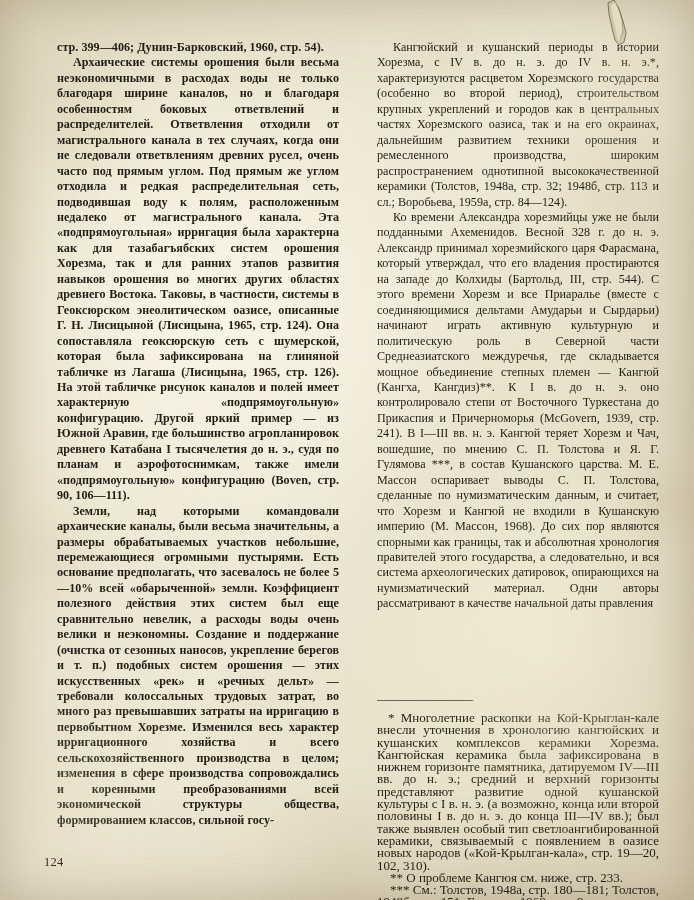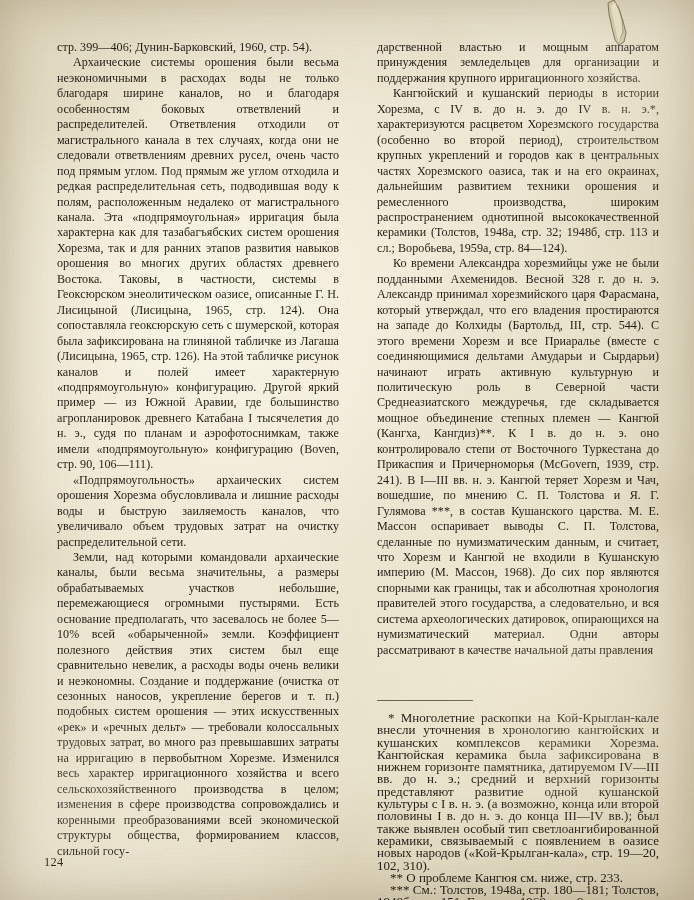--- a/index.html
+++ b/index.html
@@ -73,21 +73,21 @@
   .col {
     position: absolute;
     top: 40px;
     width: 282px;
     font-size: 12.1px;
     line-height: 15.45px;
     text-align: justify;
     text-justify: inter-word;
     letter-spacing: .04px;
   }
-  .col.left  { left: 57px; }
+  .col.left  { left: 57px; font-weight: bold; }
   .col.right { left: 377px; }
   p {
     margin: 0;
     text-indent: 16px;
     text-align: justify;
     hyphens: manual;
   }
   p.noindent { text-indent: 0; }
   .footnotes {
     position: absolute;
@@ -145,26 +145,24 @@
     <path d="M26 0 L31 9 L35 21 L38 33 L36 42 L31 45 L27 40 L24 28 L21 14 L20 3 Z" fill="#cfc5a8" stroke="#7e7154" stroke-width="1"></path>
     <path d="M27 2 L32 14 L35 27 L34 38 L30 41 L28 31 L25 18 L23 6 Z" fill="#e6e0c9" opacity="0.85"></path>
     <path d="M30 6 L34 20 L35 32 L32 39" fill="none" stroke="#8c7f60" stroke-width="0.9" opacity="0.8"></path>
   </svg>
 
   <div id="content">
 
     <div class="col left">
       <p class="noindent">стр. 399—406; Дунин-Барковский, 1960, стр. 54).</p>
       <p>Архаические системы орошения были весьма неэкономичными в расходах воды не только благодаря ширине каналов, но и благодаря особенностям боковых ответвлений и распределителей. Ответвления отходили от магистрального канала в тех случаях, когда они не следовали ответвлениям древних русел, очень часто под прямым углом. Под прямым же углом отходила и редкая распределительная сеть, подводившая воду к полям, расположенным недалеко от магистрального канала. Эта «подпрямоугольная» ирригация была характерна как для тазабагъябских систем орошения Хорезма, так и для ранних этапов развития навыков орошения во многих других областях древнего Востока. Таковы, в частности, системы в Геоксюрском энеолитическом оазисе, описанные Г. Н. Лисицыной (Лисицына, 1965, стр. 124). Она сопоставляла геоксюрскую сеть с шумерской, которая была зафиксирована на глиняной табличке из Лагаша (Лисицына, 1965, стр. 126). На этой табличке рисунок каналов и полей имеет характерную «подпрямоугольную» конфигурацию. Другой яркий пример — из Южной Аравии, где большинство агропланировок древнего Катабана I тысячелетия до н. э., судя по планам и аэрофотоснимкам, также имели «подпрямоугольную» конфигурацию (Boven, стр. 90, 106—111).</p>
-      <p>«Подпрямоугольность» архаических систем орошения Хорезма обусловливала и лишние расходы воды и быструю заиляемость каналов, что увеличивало объем трудовых затрат на очистку распределительной сети.</p>
       <p>Земли, над которыми командовали архаические каналы, были весьма значительны, а размеры обрабатываемых участков небольшие, перемежающиеся огромными пустырями. Есть основание предполагать, что засевалось не более 5—10% всей «обарыченной» земли. Коэффициент полезного действия этих систем был еще сравнительно невелик, а расходы воды очень велики и неэкономны. Создание и поддержание (очистка от сезонных наносов, укрепление берегов и т. п.) подобных систем орошения — этих искусственных «рек» и «речных дельт» — требовали колоссальных трудовых затрат, во много раз превышавших затраты на ирригацию в первобытном Хорезме. Изменился весь характер ирригационного хозяйства и всего сельскохозяйственного производства в целом; изменения в сфере производства сопровождались и коренными преобразованиями всей экономической структуры общества, формированием классов, сильной госу-</p>
     </div>
 
     <div class="col right">
-      <p class="noindent">дарственной властью и мощным аппаратом принуждения земледельцев для организации и поддержания крупного ирригационного хозяйства.</p>
       <p>Кангюйский и кушанский периоды в истории Хорезма, с IV в. до н. э. до IV в. н. э.*, характеризуются расцветом Хорезмского государства (особенно во второй период), строительством крупных укреплений и городов как в центральных частях Хорезмского оазиса, так и на его окраинах, дальнейшим развитием техники орошения и ремесленного производства, широким распространением однотипной высококачественной керамики (Толстов, 1948а, стр. 32; 1948б, стр. 113 и сл.; Воробьева, 1959а, стр. 84—124).</p>
       <p>Ко времени Александра хорезмийцы уже не были подданными Ахеменидов. Весной 328 г. до н. э. Александр принимал хорезмийского царя Фарасмана, который утверждал, что его владения простираются на западе до Колхиды (Бартольд, III, стр. 544). С этого времени Хорезм и все Приаралье (вместе с соединяющимися дельтами Амударьи и Сырдарьи) начинают играть активную культурную и политическую роль в Северной части Среднеазиатского междуречья, где складывается мощное объединение степных племен — Кангюй (Кангха, Кангдиз)**. К I в. до н. э. оно контролировало степи от Восточного Туркестана до Прикаспия и Причерноморья (McGovern, 1939, стр. 241). В I—III вв. н. э. Кангюй теряет Хорезм и Чач, вошедшие, по мнению С. П. Толстова и Я. Г. Гулямова ***, в состав Кушанского царства. М. Е. Массон оспаривает выводы С. П. Толстова, сделанные по нумизматическим данным, и считает, что Хорезм и Кангюй не входили в Кушанскую империю (М. Массон, 1968). До сих пор являются спорными как границы, так и абсолютная хронология правителей этого государства, а следовательно, и вся система археологических датировок, опирающихся на нумизматический материал. Одни авторы рассматривают в качестве начальной даты правления</p>
     </div>
 
     <div class="fn-rule"></div>
 
     <div class="footnotes">
       <p class="first">* Многолетние раскопки на Кой-Крыглан-кале внесли уточнения в хронологию кангюйских и кушанских комплексов керамики Хорезма. Кангюйская керамика была зафиксирована в нижнем горизонте памятника, датируемом IV—III вв. до н. э.; средний и верхний горизонты представляют развитие одной кушанской культуры с I в. н. э. (а возможно, конца или второй половины I в. до н. э. до конца III—IV вв.); был также выявлен особый тип светлоангибированной керамики, связываемый с появлением в оазисе новых народов («Кой-Крылган-кала», стр. 19—20, 102, 310).</p>
       <p>** О проблеме Кангюя см. ниже, стр. 233.</p>
       <p>*** См.: Толстов, 1948а, стр. 180—181; Толстов, 1948б, стр. 151; Гулямов, 1968, стр. 9.</p>

